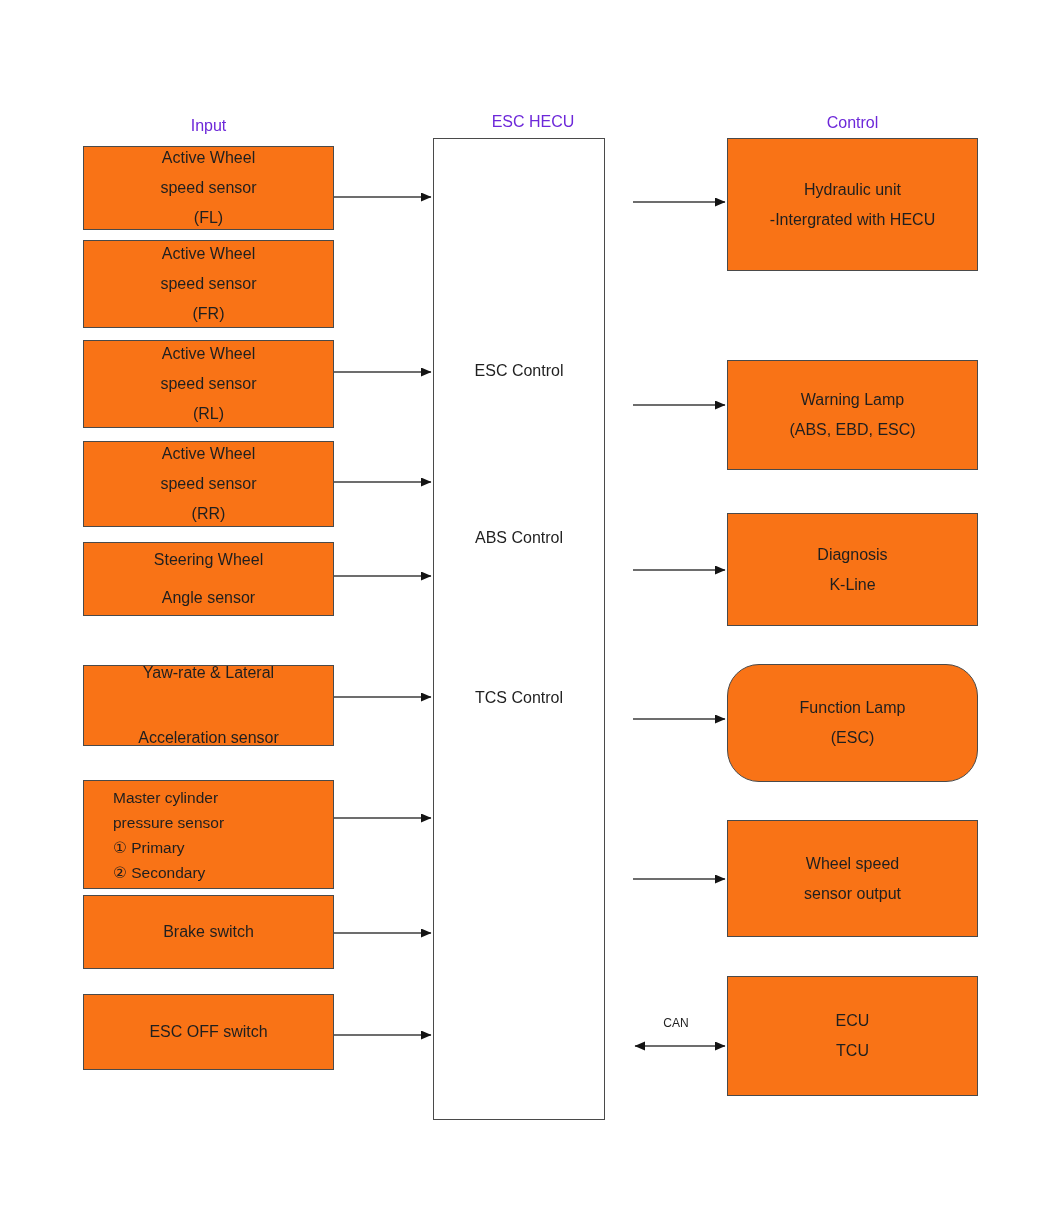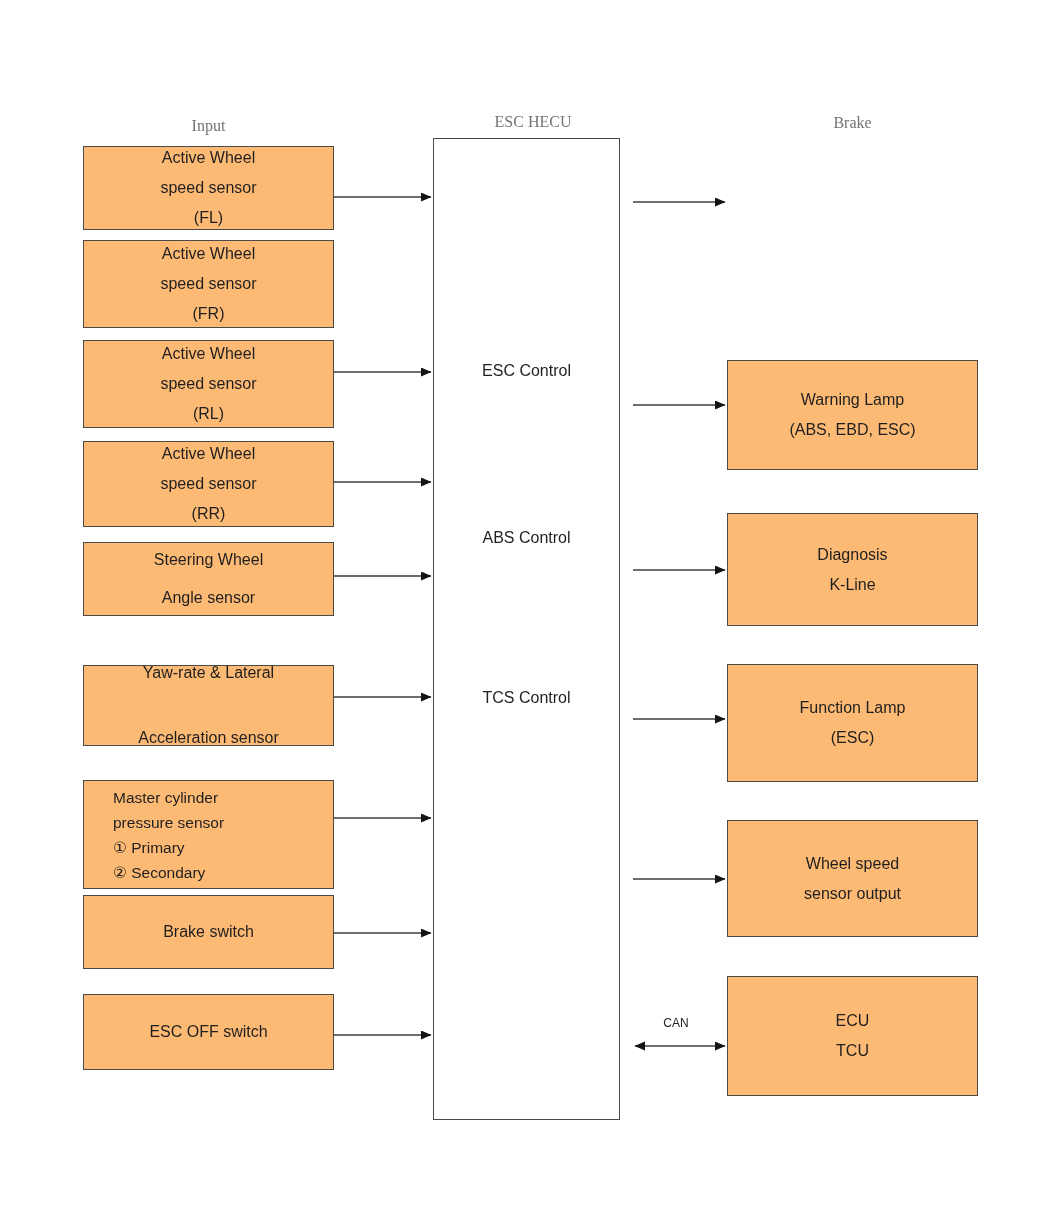--- a/index.html
+++ b/index.html
@@ -10,27 +10,26 @@
     background: #ffffff;
     font-family: "Liberation Sans", "DejaVu Sans", sans-serif;
     color: #1f1f1f;
     overflow: hidden;
   }
   .col-title {
     position: absolute;
     text-align: center;
     font-size: 16px;
     line-height: 20px;
-    color: #737373;
-    font-family: Liberation Serif, serif;
+    color: #6d28d9;
   }
   .box {
     position: absolute;
     border: 1.5px solid #4a4a4a;
-    background: #fdba74;
+    background: #f97316;
     box-sizing: border-box;
     display: flex;
     flex-direction: column;
     justify-content: center;
     align-items: center;
     font-size: 16px;
     line-height: 30px;
     text-align: center;
   }
   .box .line { display: block; }
@@ -73,21 +72,21 @@
     line-height: 20px;
   }
 </style>
 </head>
 <body>
 
 <div class="canvas">
 
   <div class="col-title" style="left:83px; top:116px; width:251px;">Input</div>
   <div class="col-title" style="left:433px; top:112px; width:200px;">ESC HECU</div>
-  <div class="col-title" style="left:727px; top:113px; width:251px;">Brake</div>
+  <div class="col-title" style="left:727px; top:113px; width:251px;">Control</div>
 
   <div class="box" style="left:83px; top:146px; width:251px; height:84px;">
     <span class="line">Active Wheel</span>
     <span class="line">speed sensor</span>
     <span class="line">(FL)</span>
   </div>
 
   <div class="box" style="left:83px; top:240px; width:251px; height:88px;">
     <span class="line">Active Wheel</span>
     <span class="line">speed sensor</span>
@@ -124,38 +123,42 @@
   </div>
 
   <div class="box" style="left:83px; top:994px; width:251px; height:76px;">
     <span class="line">ESC OFF switch</span>
   </div>
 
   <div class="box" style="left:83px; top:895px; width:251px; height:74px;">
     <span class="line">Brake switch</span>
   </div>
 
-  <div class="hecu-box" style="left:433px; top:138px; width:187px; height:982px;">
+  <div class="hecu-box" style="left:433px; top:138px; width:172px; height:982px;">
     <div class="hecu-fn" style="top:222px;">ESC Control</div>
     <div class="hecu-fn" style="top:389px;">ABS Control</div>
     <div class="hecu-fn" style="top:549px;">TCS Control</div>
   </div>
 
+  <div class="box" style="left:727px; top:138px; width:251px; height:133px;">
+    <span class="line">Hydraulic unit</span>
+    <span class="line">-Intergrated with HECU</span>
+  </div>
 
   <div class="box" style="left:727px; top:360px; width:251px; height:110px;">
     <span class="line">Warning Lamp</span>
     <span class="line">(ABS, EBD, ESC)</span>
   </div>
 
   <div class="box" style="left:727px; top:513px; width:251px; height:113px;">
     <span class="line">Diagnosis</span>
     <span class="line">K-Line</span>
   </div>
 
-  <div class="box" style="left:727px; top:664px; width:251px; height:118px;">
+  <div class="box" style="left:727px; top:664px; width:251px; height:118px;border-radius:32px;">
     <span class="line">Function Lamp</span>
     <span class="line">(ESC)</span>
   </div>
 
   <div class="box" style="left:727px; top:820px; width:251px; height:117px;">
     <span class="line">Wheel speed</span>
     <span class="line">sensor output</span>
   </div>
 
   <div class="box" style="left:727px; top:976px; width:251px; height:120px;">

